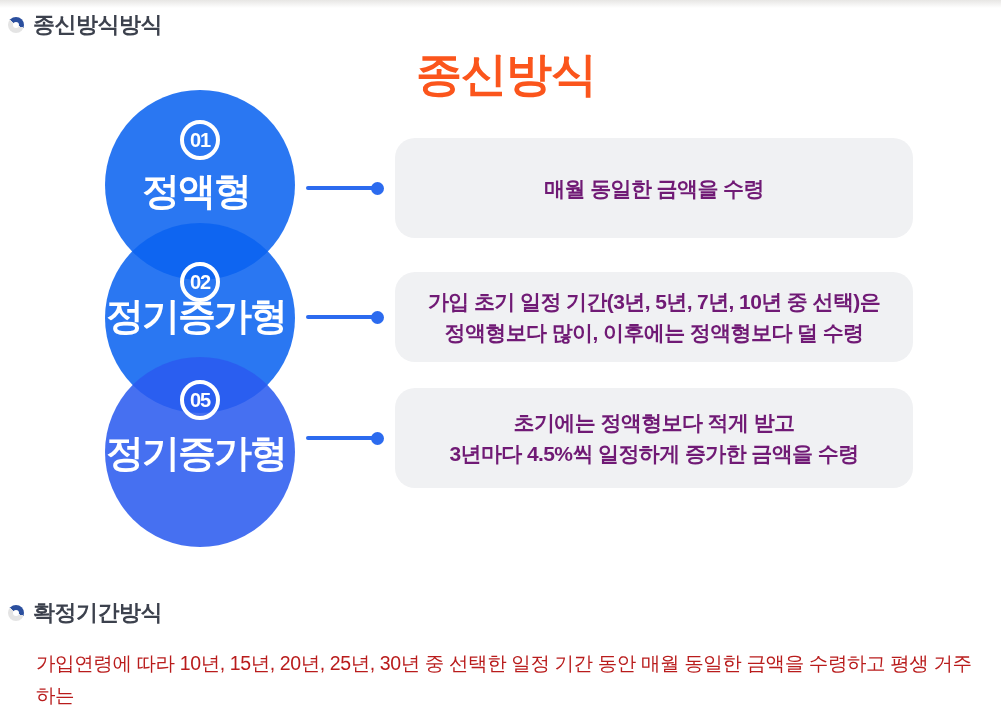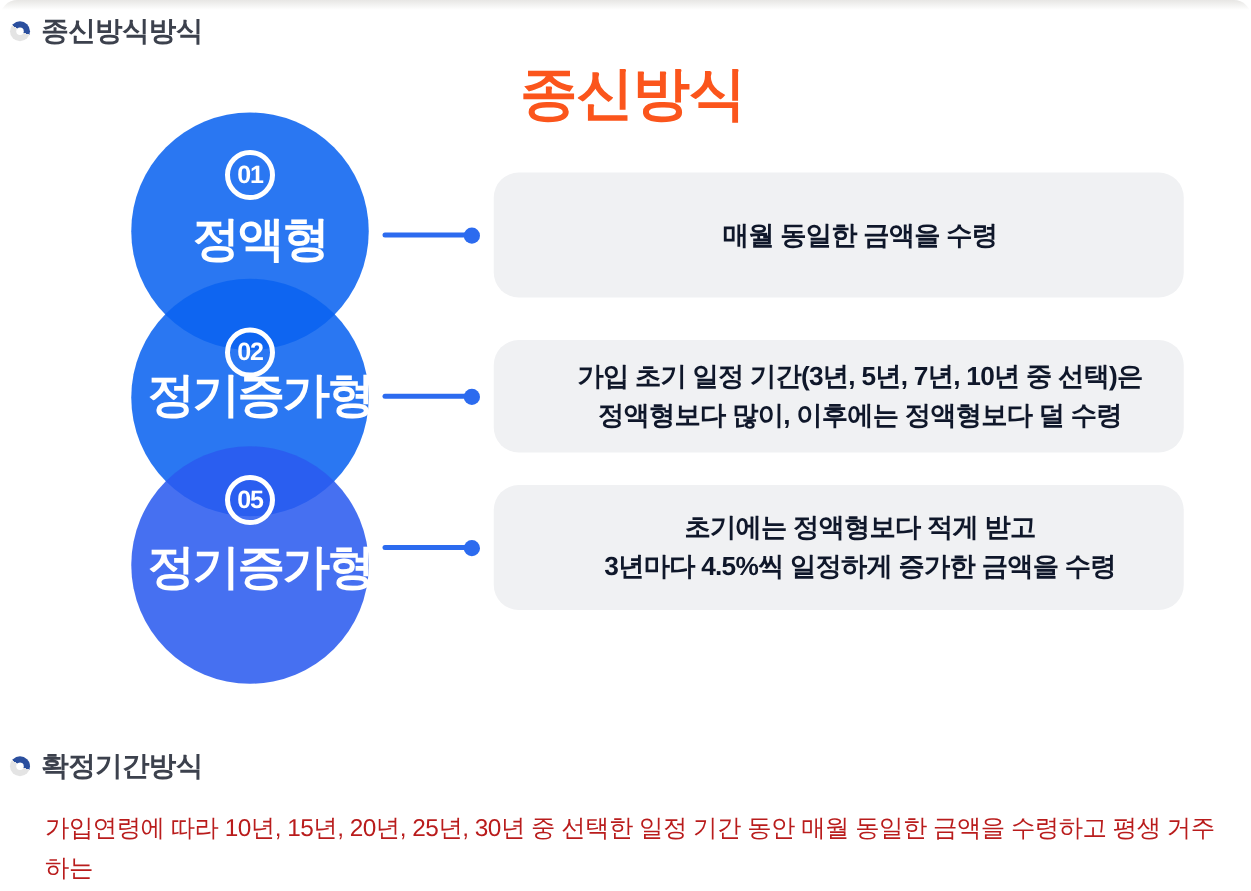--- a/index.html
+++ b/index.html
@@ -2,21 +2,20 @@
 <html><head>
 <meta charset="utf-8">
 <style>
   html,body{margin:0;padding:0;background:#ffffff;}
   .page{
     position:relative;
     width:1001px;height:713px;
     background:#ffffff;
     font-family:"Liberation Sans", sans-serif;
     overflow:hidden;
-    border-radius:14px;
   }
   .top-fade{
     position:absolute;left:0;top:0;width:1001px;height:8px;
     background:linear-gradient(#e7e6e4,#ffffff);
   }
   
   .section-heading{position:absolute;display:flex;align-items:center;}
   .bullet{
     width:16px;height:16px;border-radius:50%;
     background:conic-gradient(from -50deg,#2b4f9e 0 160deg,#e4e4e4 160deg 360deg);
@@ -37,36 +36,35 @@
   .c2{left:105px;top:223px;background:rgba(10,99,240,0.87);}
   .c3{left:105px;top:357px;background:rgba(43,91,239,0.87);}
   
   .badge{
     position:absolute;left:180px;width:32px;height:32px;border:4px solid #ffffff;border-radius:50%;
     display:flex;align-items:center;justify-content:center;
     color:#ffffff;font-size:20px;font-weight:800;z-index:5;letter-spacing:-1px;
   }
   .badge1{top:120px;} .badge2{top:262px;} .badge3{top:380px;}
   .circle-label{
-    position:absolute;left:88px;width:240px;text-align:center;
+    position:absolute;left:76px;width:240px;text-align:center;
     color:#ffffff;font-size:38px;font-weight:800;letter-spacing:-2px;z-index:5;white-space:nowrap;
   }
   .label1{top:166px;} .label2{top:291px;} .label3{top:428px;}
   
   .connector{position:absolute;left:306px;width:78px;height:14px;z-index:4;}
   .connector .line{position:absolute;left:0;right:9px;top:5px;height:4px;background:#2c6bef;border-radius:2px;}
   .connector .dot{position:absolute;right:0;top:0.5px;width:13px;height:13px;border-radius:50%;background:#2c6bef;}
   .conn1{top:181px;} .conn2{top:310px;} .conn3{top:431px;}
   
   .desc-box{
     position:absolute;left:395px;width:518px;border-radius:20px;background:#f0f1f3;
     display:flex;flex-direction:column;justify-content:center;align-items:center;
-    color:#0f172a;font-size:21px;font-weight:600;line-height:31px;letter-spacing:-0.6px;
+    color:#701a75;font-size:21px;font-weight:600;line-height:31px;letter-spacing:-0.6px;
     text-align:center;
-    padding-left:34px;
   }
   .box1{top:138px;height:100px;}
   .box2{top:272px;height:90px;}
   .box3{top:388px;height:100px;}
   
   .bottom-body{
     position:absolute;left:36px;top:647px;width:950px;margin:0;
     color:#b91c1c;font-size:19.5px;font-weight:400;line-height:32px;letter-spacing:-0.4px;
   }
 </style>

